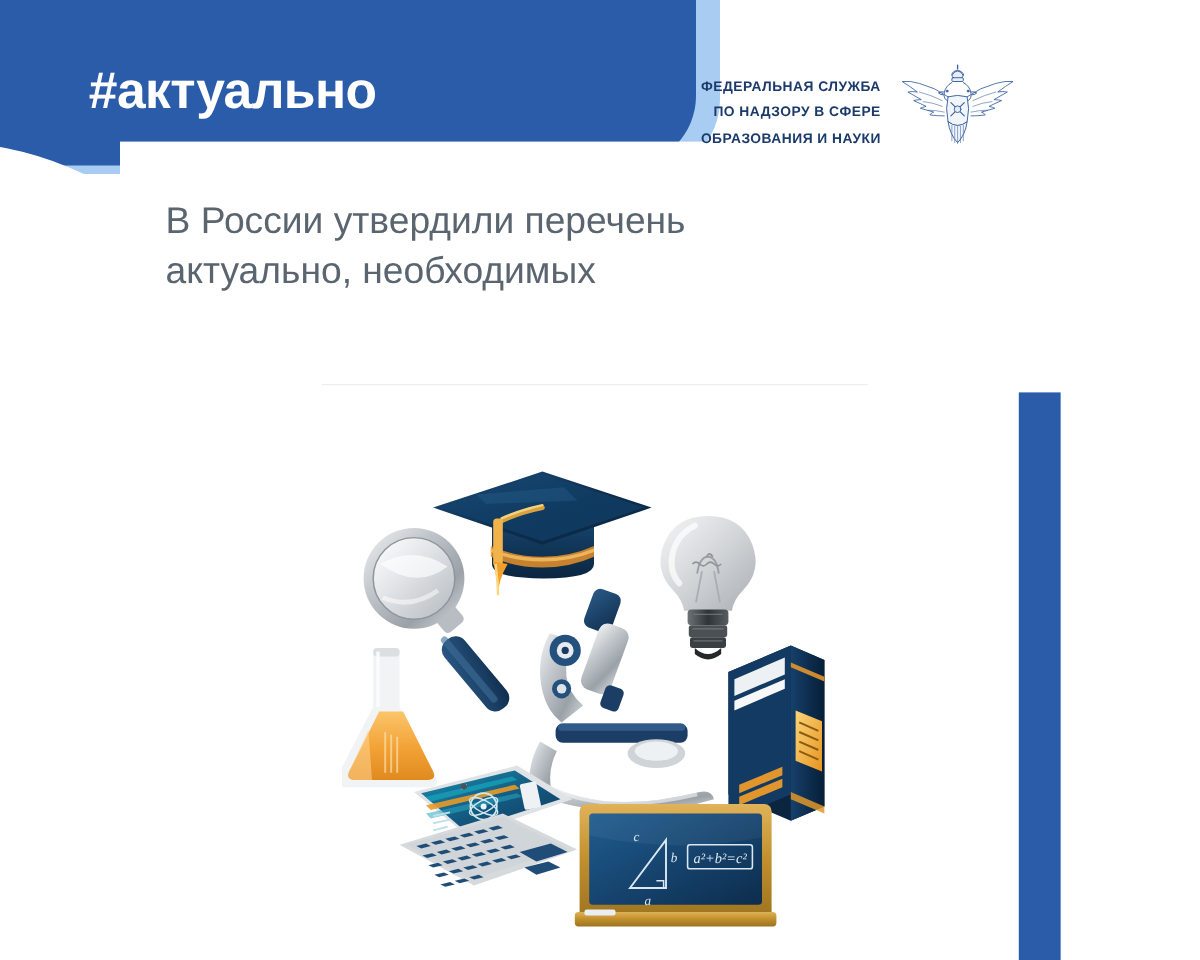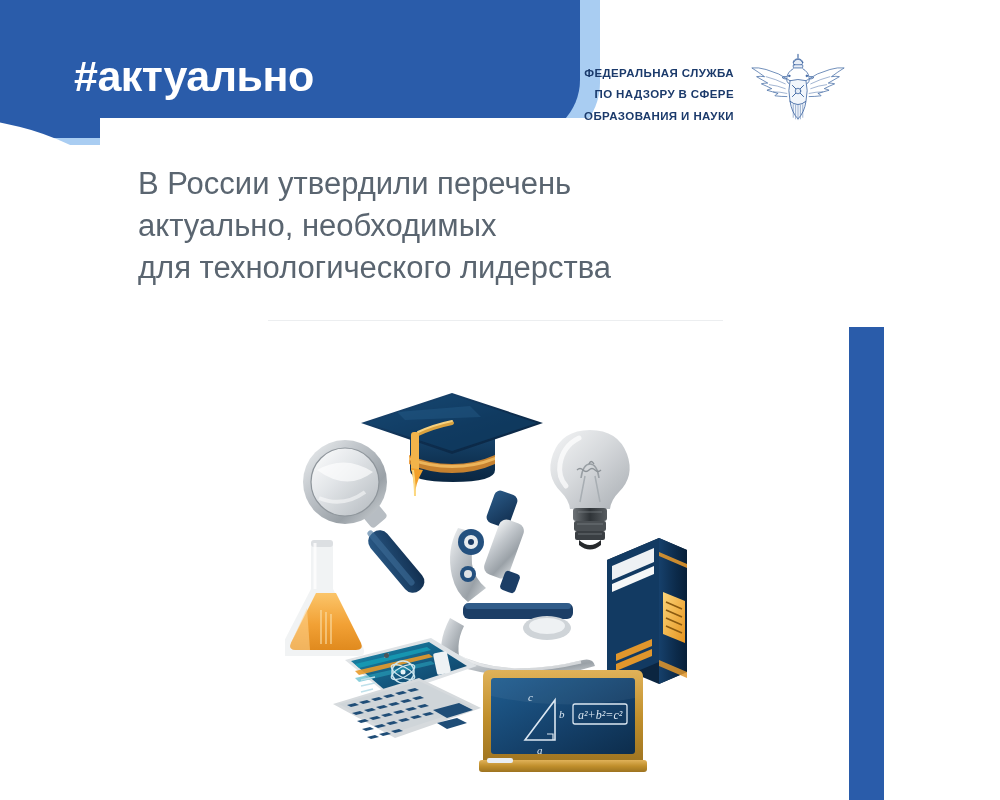--- a/index.html
+++ b/index.html
@@ -184,21 +184,20 @@
 
         <path d="M50 62 q10 8 20 0 q-2 14 -10 22 q-8 -8 -10 -22" fill="#f2f6fb"></path>
         <path d="M54 66 l0 16 M57 67 l0 17 M60 67 l0 18 M63 67 l0 17 M66 66 l0 16" stroke-width="0.6"></path>
       </g>
     </svg>
   </div>
 
   <div class="title">
     <span class="title-line">В России утвердили перечень</span>
     <span class="title-line">актуально, необходимых</span>
-    <span class="title-line">для технологического лидерства</span>
   </div>
 
   <div class="divider"></div>
   <div class="side-bar"></div>
 
   <div class="illus">
     <svg width="430" height="420" viewBox="0 0 430 420">
       <defs>
         <linearGradient id="capTop" x1="0" y1="0" x2="1" y2="1">
           <stop offset="0%" stop-color="#1d4e7c"></stop>

